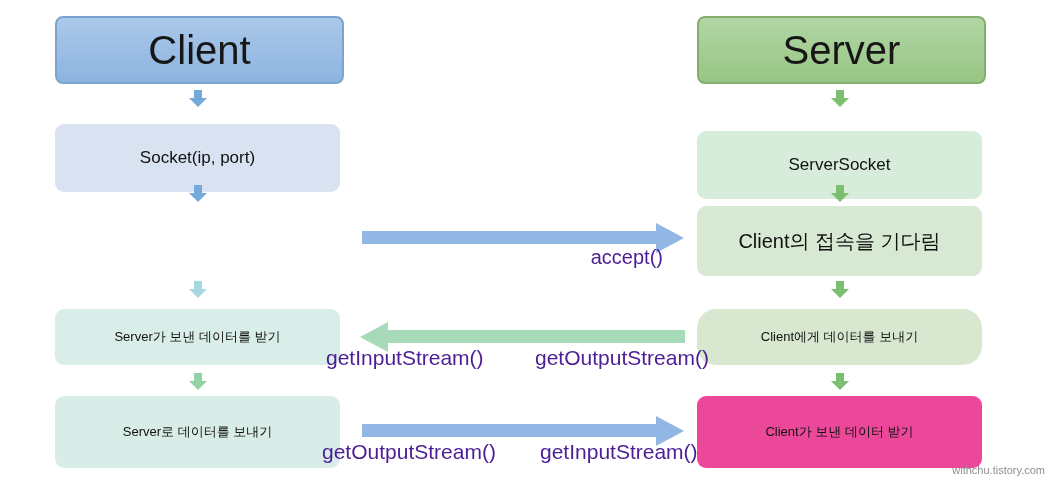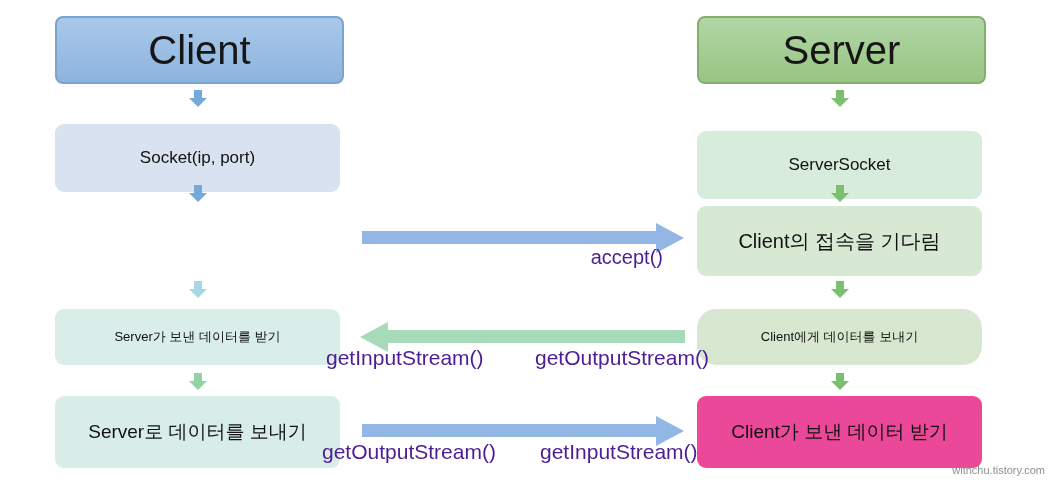--- a/index.html
+++ b/index.html
@@ -15,21 +15,21 @@
   .lcol{left:55px;width:285px;}
   .rcol{left:697px;width:285px;}
   .hdr{
     height:64px;border-radius:8px;font-size:40px;color:#161616;
   }
   #c-hdr{top:16px;background:linear-gradient(180deg,#aac8ea 0%,#8db4de 100%);border:2px solid #7ba3cf;}
   #s-hdr{top:16px;background:linear-gradient(180deg,#b2d6a4 0%,#97c585 100%);border:2px solid #82b06c;}
   .r1{top:124px;height:68px;font-size:17px;}
   .r2{top:206px;height:70px;font-size:20px;}
   .r3{top:302px;height:56px;font-size:13px;margin-top:7px;}
-  .r4{top:396px;height:72px;font-size:19px;}
+  .r4{top:396px;height:72px;font-size:13px;}
   #c-b1{background:#d9e2f1;}
   #c-b2{background:#d6e7f0;}
   #c-b3{background:#d9ede9;}
   #c-b4{background:#d9ede8;}
   #s-b1{background:#d8ecdc;margin-top:7px;}
   #s-b2{background:#d7e9d3;}
   #s-b3{background:#d8e8d0;border-radius:19px;}
   #s-b4{background:#ec4899;}
   
   .va{position:absolute;width:18px;height:17px;}

